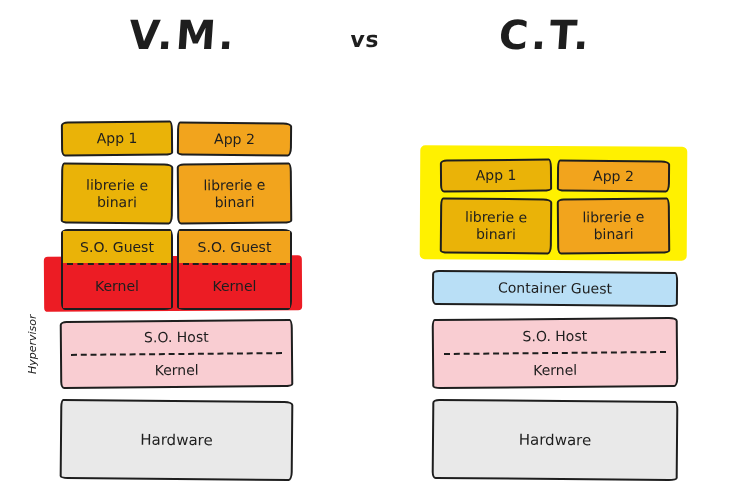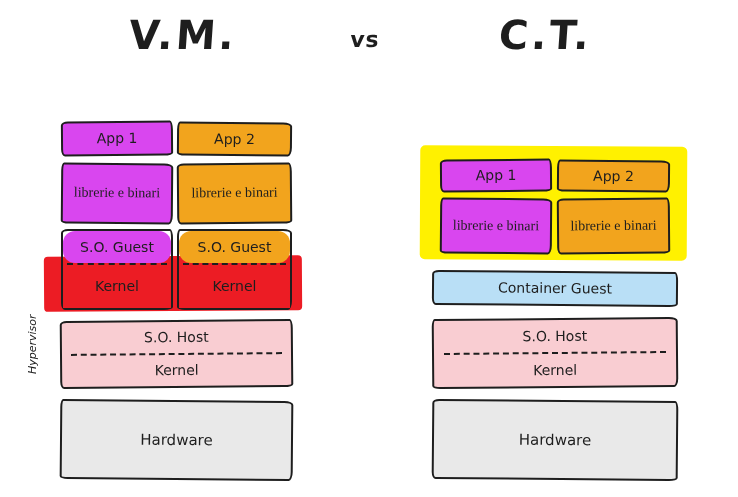--- a/index.html
+++ b/index.html
@@ -23,59 +23,59 @@
   .r1{border-radius:7px 3px 9px 4px / 4px 9px 3px 7px;}
   .r2{border-radius:3px 9px 4px 8px / 8px 4px 9px 3px;}
   .tilt-a{transform:rotate(-0.5deg);}
   .tilt-b{transform:rotate(0.5deg);}
 
   .split{flex-direction:column;padding:0;}
   .split .sect{flex:1;width:100%;display:flex;align-items:center;justify-content:center;}
   .split .divider{width:92%;border-top:2px dashed #1e1e1e;height:0;}
 
   
-  .c-yellow{background:#d946ef;}
+  .c-yellow{background:#eab308;}
   .c-orange{background:#F2A41D;}
   .c-red{background:#EC1C24;}
   .c-pink{background:#F9CDD2;}
   .c-blue{background:#B9DFF6;}
   .c-gray{background:#E9E9E9;}
 
   
   .band{position:absolute;z-index:1;}
   .band-red{left:44px;top:256px;width:258px;height:55px;background:#EC1C24;transform:rotate(-0.4deg);border-radius:4px;}
   .band-yellow{left:420px;top:146px;width:267px;height:114px;background:#FFF100;transform:rotate(0.3deg);border-radius:5px;}
 
   
   .vm-app1{left:61px;top:121px;width:112px;height:35px;}
   .vm-app2{left:177px;top:122px;width:115px;height:34px;}
   .vm-lib1{left:61px;top:163px;width:112px;height:61px;}
   .vm-lib2{left:177px;top:163px;width:115px;height:61px;}
   .vm-guest1{left:61px;top:229px;width:112px;height:81px;}
   .vm-guest2{left:177px;top:229px;width:115px;height:81px;}
-  .guest .os{flex:0 0 32px;border-radius:12px;}
+  .guest .os{flex:0 0 32px;}
   .vm-host{left:60px;top:320px;width:233px;height:68px;}
   .vm-hw{left:60px;top:400px;width:233px;height:80px;font-size:15px;}
 
   .hypervisor{
     position:absolute;left:26px;top:296px;height:96px;z-index:2;
     writing-mode:vertical-rl;transform:rotate(180deg);
     font-size:11px;font-style:italic;display:flex;align-items:center;justify-content:center;
   }
 
   
   .ct-app1{left:440px;top:159px;width:112px;height:33px;}
   .ct-app2{left:557px;top:160px;width:113px;height:32px;}
   .ct-lib1{left:440px;top:198px;width:112px;height:56px;}
   .ct-lib2{left:557px;top:198px;width:113px;height:56px;}
   .ct-engine{left:432px;top:271px;width:246px;height:35px;}
   .ct-host{left:432px;top:318px;width:246px;height:70px;}
   .ct-hw{left:432px;top:400px;width:246px;height:80px;font-size:15px;}
 
-  .lib-label{padding:0 10px;font-family:Liberation Serif, serif;}
+  .lib-label{padding:0 10px;}
 </style>
 </head>
 <body>
 
 <div class="canvas">
 
   <div class="title vm-title">V.M.</div>
   <div class="title vs-label">vs</div>
   <div class="title ct-title">C.T.</div>
 

